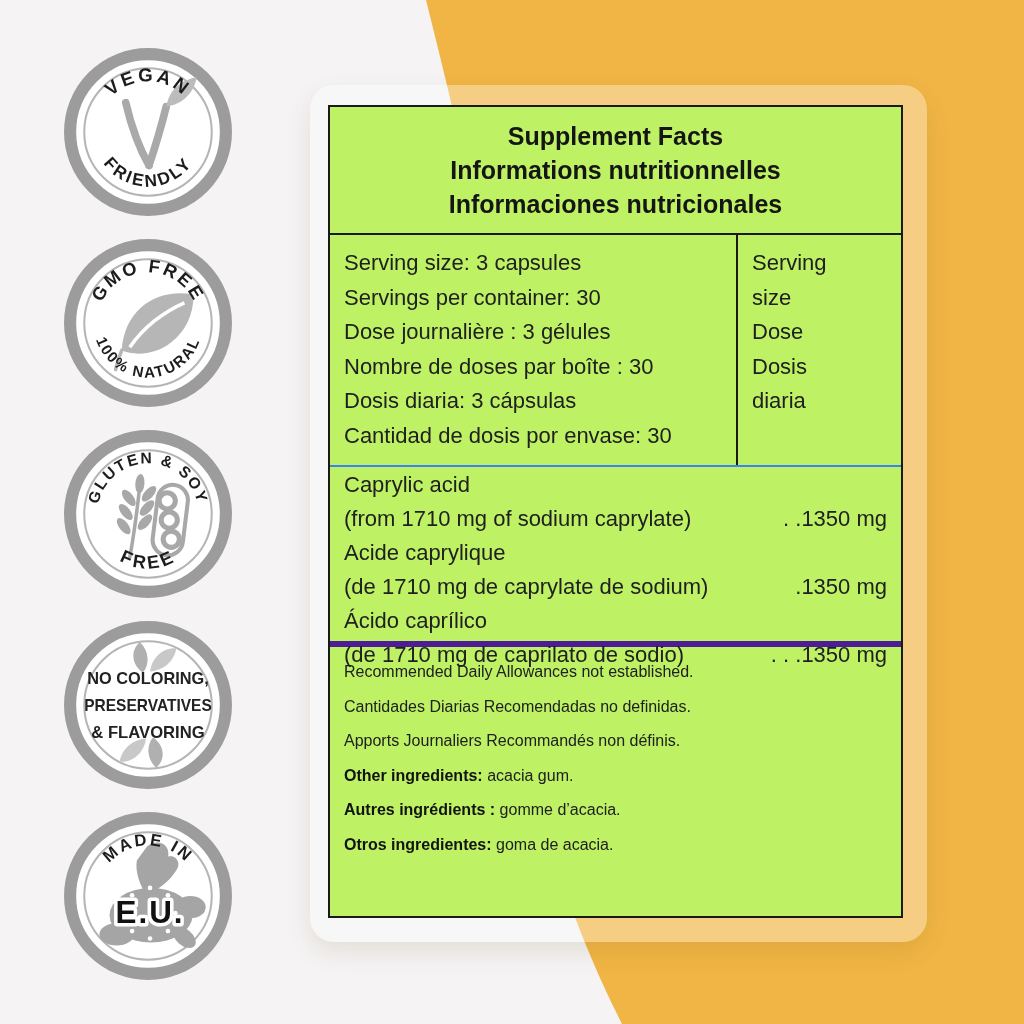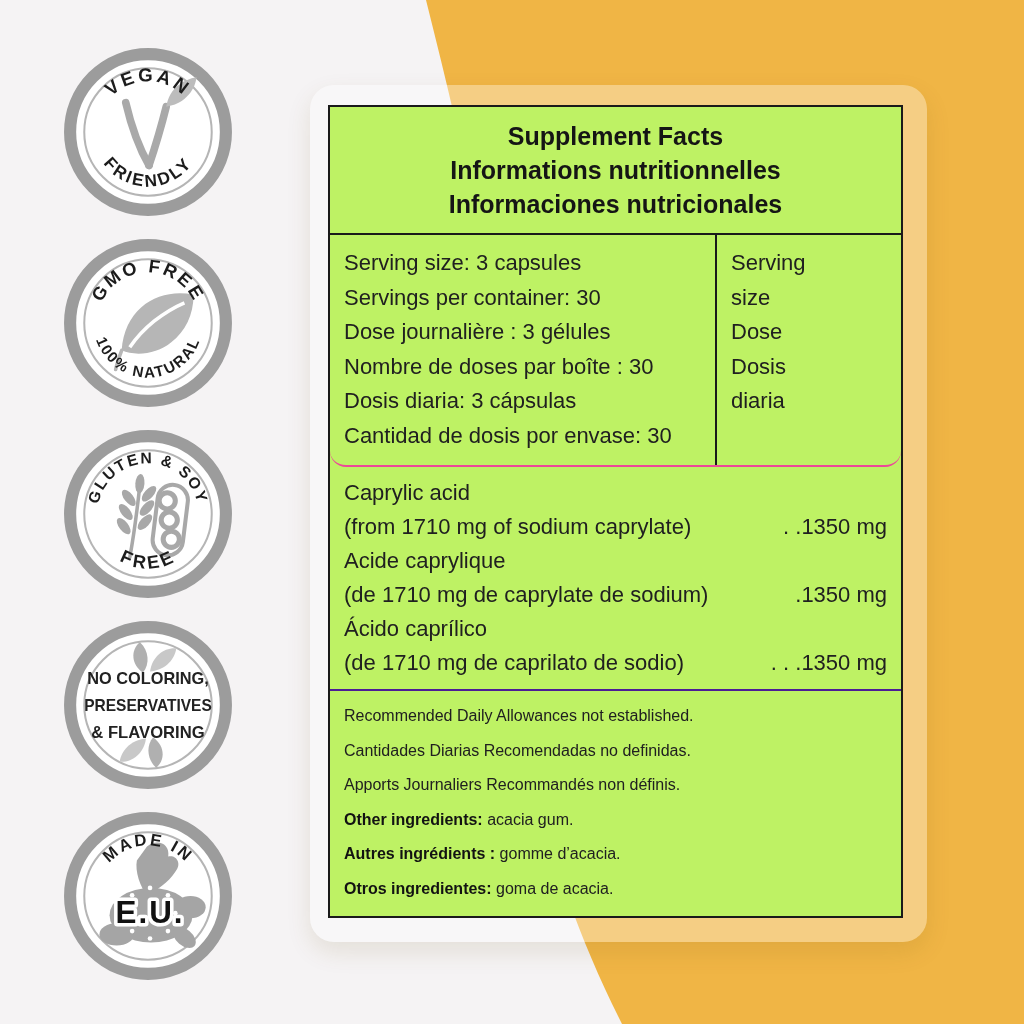--- a/index.html
+++ b/index.html
@@ -19,24 +19,24 @@
     position:absolute;left:328px;top:105px;width:575px;height:813px;
     box-sizing:border-box;border:2px solid #1a1a1a;background:#bef264;
     display:flex;flex-direction:column;
   }
   .sec{box-sizing:border-box;}
   .sec-header{
     height:128px;border-bottom:2px solid #1a1a1a;
     text-align:center;font-weight:700;font-size:25px;line-height:34px;
     padding-top:12px;color:#151515;
   }
-  .sec-serving{height:232px;border-bottom:2px solid #ec4899;display:flex;border-radius:16px;}
+  .sec-serving{height:232px;border-bottom:2px solid #3b82f6;display:flex;}
   .serv-left{flex:1;padding:11px 6px 0 14px;font-size:22px;line-height:34.5px;}
-  .serv-right{width:186px;box-sizing:border-box;border-left:2px solid #1a1a1a;padding:11px 0 0 14px;font-size:22px;line-height:34.5px;}
-  .sec-capry{height:224px;border-bottom:2px solid #4c1d95;padding:9px 14px 0 14px;font-size:22px;line-height:34px;}
+  .serv-right{width:165px;box-sizing:border-box;border-left:2px solid #1a1a1a;padding:11px 0 0 14px;font-size:22px;line-height:34.5px;}
+  .sec-capry{height:180px;border-bottom:6px solid #4c1d95;padding:1px 14px 0 14px;font-size:22px;line-height:34px;}
   .amount-row{display:flex;justify-content:space-between;}
   .amt{white-space:pre;}
   .sec-notes{flex:1;padding:8px 14px 0 14px;font-size:16px;line-height:34.5px;}
   .sec-notes b{color:#121212;}
   .badges{
     position:absolute;left:62px;top:46px;width:172px;
     display:flex;flex-direction:column;gap:19px;
   }
   .badge{width:172px;height:172px;}
   svg text{font-family:"Liberation Sans","DejaVu Sans",sans-serif;}

